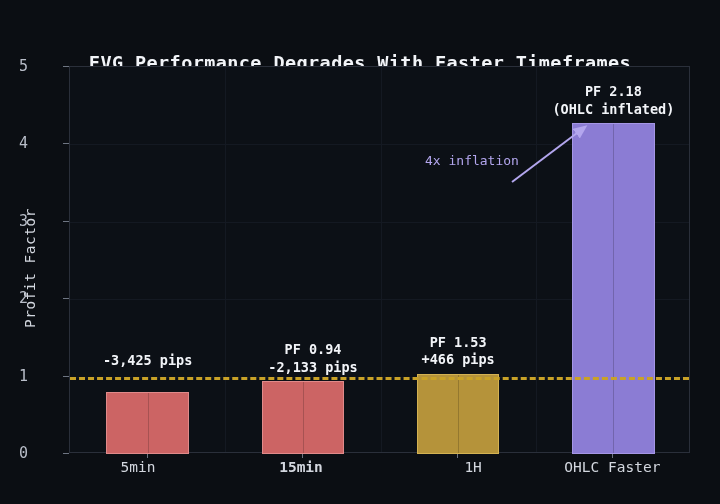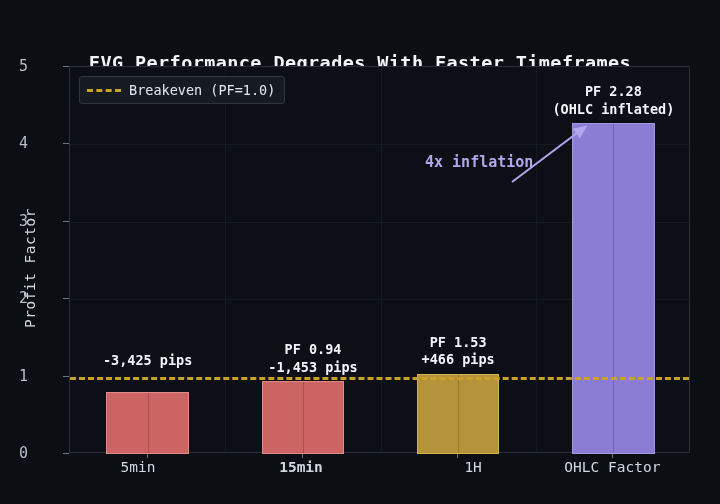--- a/index.html
+++ b/index.html
@@ -161,22 +161,22 @@
   #legend-text {
     color: #e6e9ef;
     font-size: 13.5px;
     white-space: nowrap;
   }
 
   
   #annotation-text {
     position: absolute;
     color: #b3a6ee;
-    font-size: 15px;
-    font-weight: bold;
+    font-size: 13px;
+    font-weight: normal;
     line-height: 1.35;
     white-space: nowrap;
   }
   #annotation-arrow {
     position: absolute;
     pointer-events: none;
   }
 </style>
 </head>
 <body>
@@ -202,21 +202,21 @@
       <div class="ytick-mark" style="top: 66px;"></div>
     </div>
 
   <div id="x-axis-ticks">
       <div class="xtick-label" style="left: 138px;">5min</div>
       <div class="xtick-mark" style="left: 146.625px;"></div>
       <div class="xtick-label" style="left: 301px; font-weight: bold;">15min</div>
       <div class="xtick-mark" style="left: 301.875px;"></div>
       <div class="xtick-label" style="left: 457.125px; margin-left: 16px;">1H</div>
       <div class="xtick-mark" style="left: 457.125px;"></div>
-      <div class="xtick-label" style="left: 612.375px;">OHLC Factor</div>
+      <div class="xtick-label" style="left: 612.375px;">OHLC Faster</div>
       <div class="xtick-mark" style="left: 612.375px;"></div>
     </div>
 
   <div id="plot-area">
     <div id="grid">
         <div class="grid-line-h" style="top: 309.6px;"></div>
         <div class="grid-line-h" style="top: 232.2px;"></div>
         <div class="grid-line-h" style="top: 154.8px;"></div>
         <div class="grid-line-h" style="top: 77.4px;"></div>
         <div class="grid-line-v" style="left: 155.25px;"></div>
@@ -237,44 +237,40 @@
           <div class="bar-center-line"></div>
         </div>
       </div>
     <div id="breakeven-line" style="top: 309.6px;"></div>
     <div id="bar-labels">
         <div class="bar-label" style="left: 77.625px; top: 285.08px;">
           <div>-3,425 pips</div>
         </div>
         <div class="bar-label" style="left: 243px; top: 274.244px;">
           <div>PF 0.94</div>
-          <div>-1,453 pips</div>
+          <div>-2,133 pips</div>
         </div>
         <div class="bar-label" style="left: 388.125px; top: 266.504px;">
           <div>PF 1.53</div>
           <div>+466 pips</div>
         </div>
         <div class="bar-label" style="left: 543.375px; top: 15.728px;">
-          <div>PF 2.28</div>
+          <div>PF 2.18</div>
           <div>(OHLC inflated)</div>
         </div>
       </div>
 
     <svg id="annotation-arrow" width="621" height="387" viewBox="0 0 621 387" style="left:0;top:0;">
       <defs>
         <marker id="arrowhead" markerWidth="7" markerHeight="7" refX="5.5" refY="3" orient="auto">
           <polygon points="0 0, 7 3, 0 6" fill="#b3a6ee"></polygon>
         </marker>
       </defs>
       <line x1="442" y1="115" x2="515" y2="60" stroke="#b3a6ee" stroke-width="2" marker-end="url(#arrowhead)"></line>
     </svg>
 
     <div id="annotation-text" style="left:355px; top:85px;">
       <div>4x inflation</div>
     </div>
 
-    <div id="legend">
-      <span id="legend-swatch"></span>
-      <span id="legend-text">Breakeven (PF=1.0)</span>
-    </div>
   </div>
 
 </div>
 
 </body></html>

